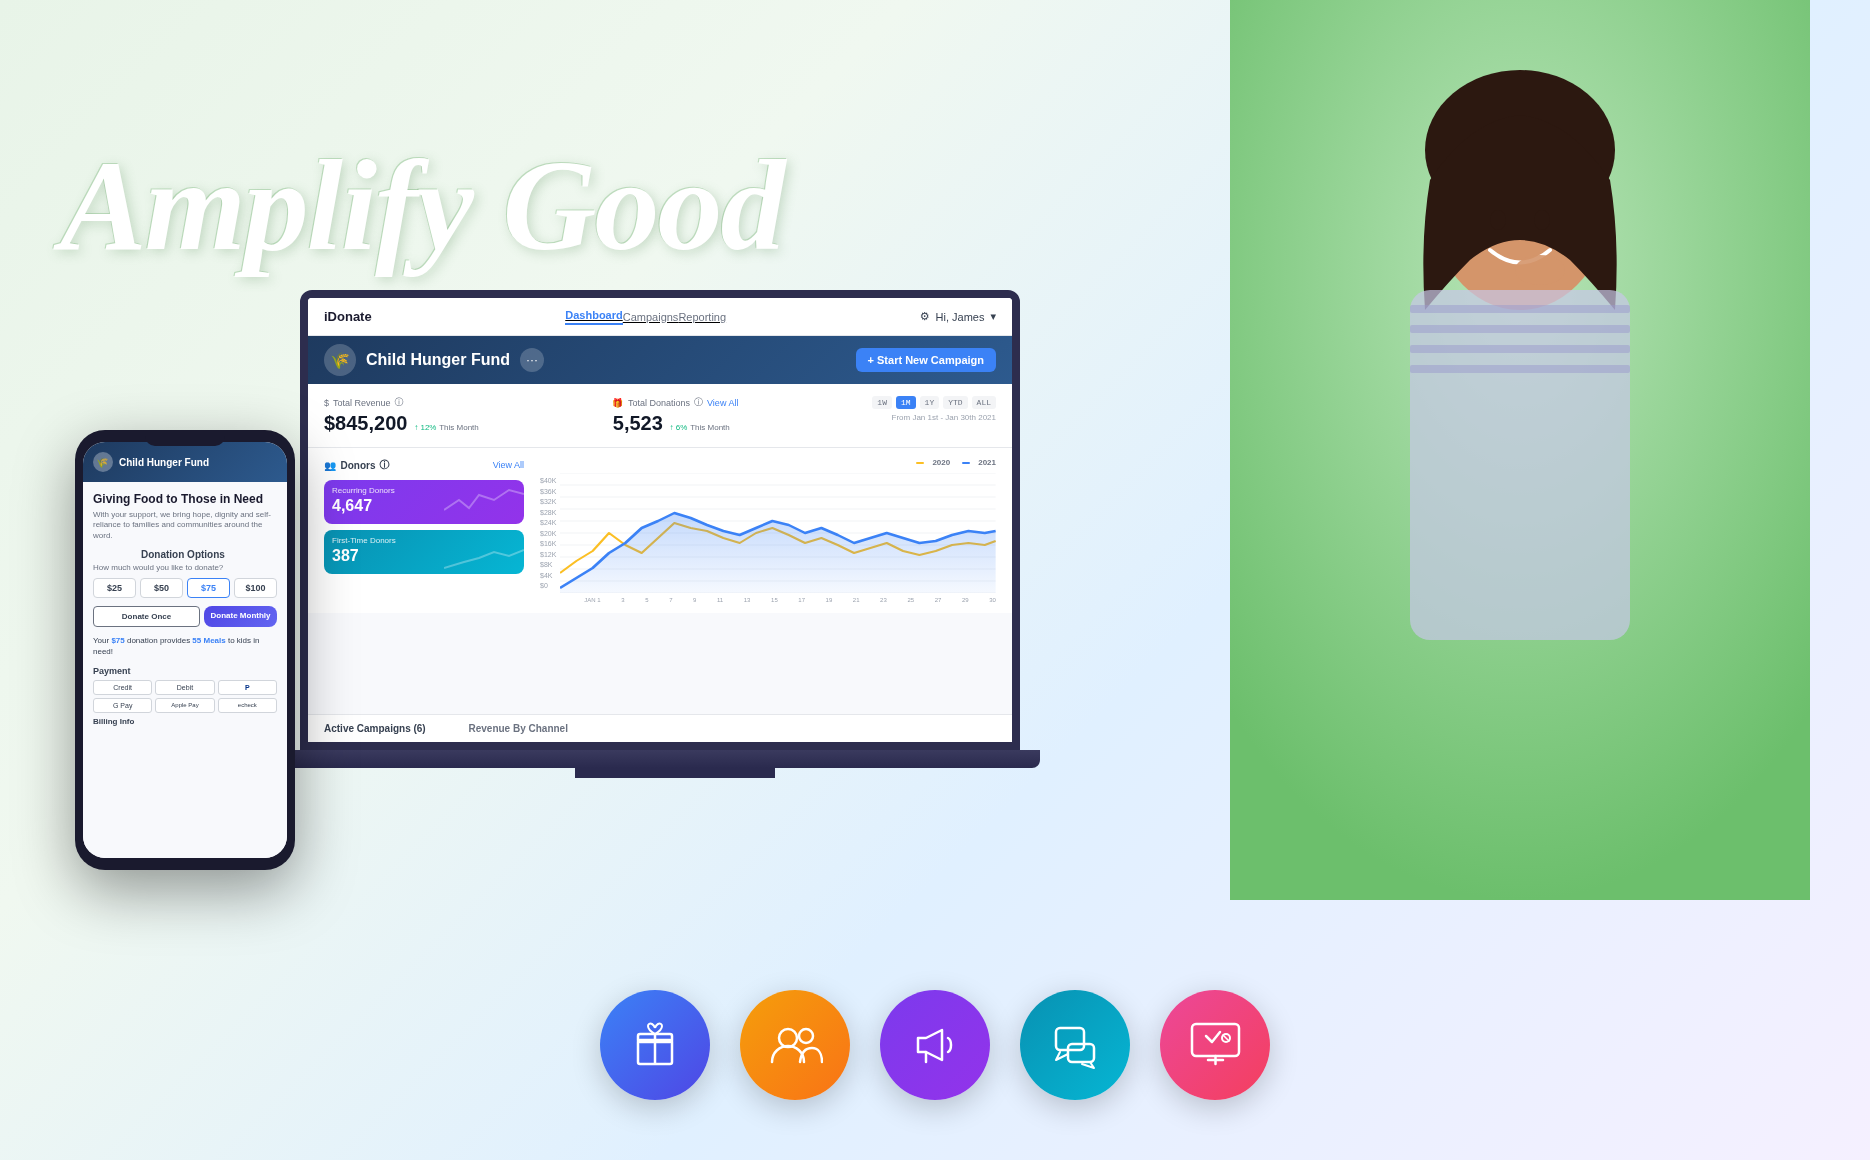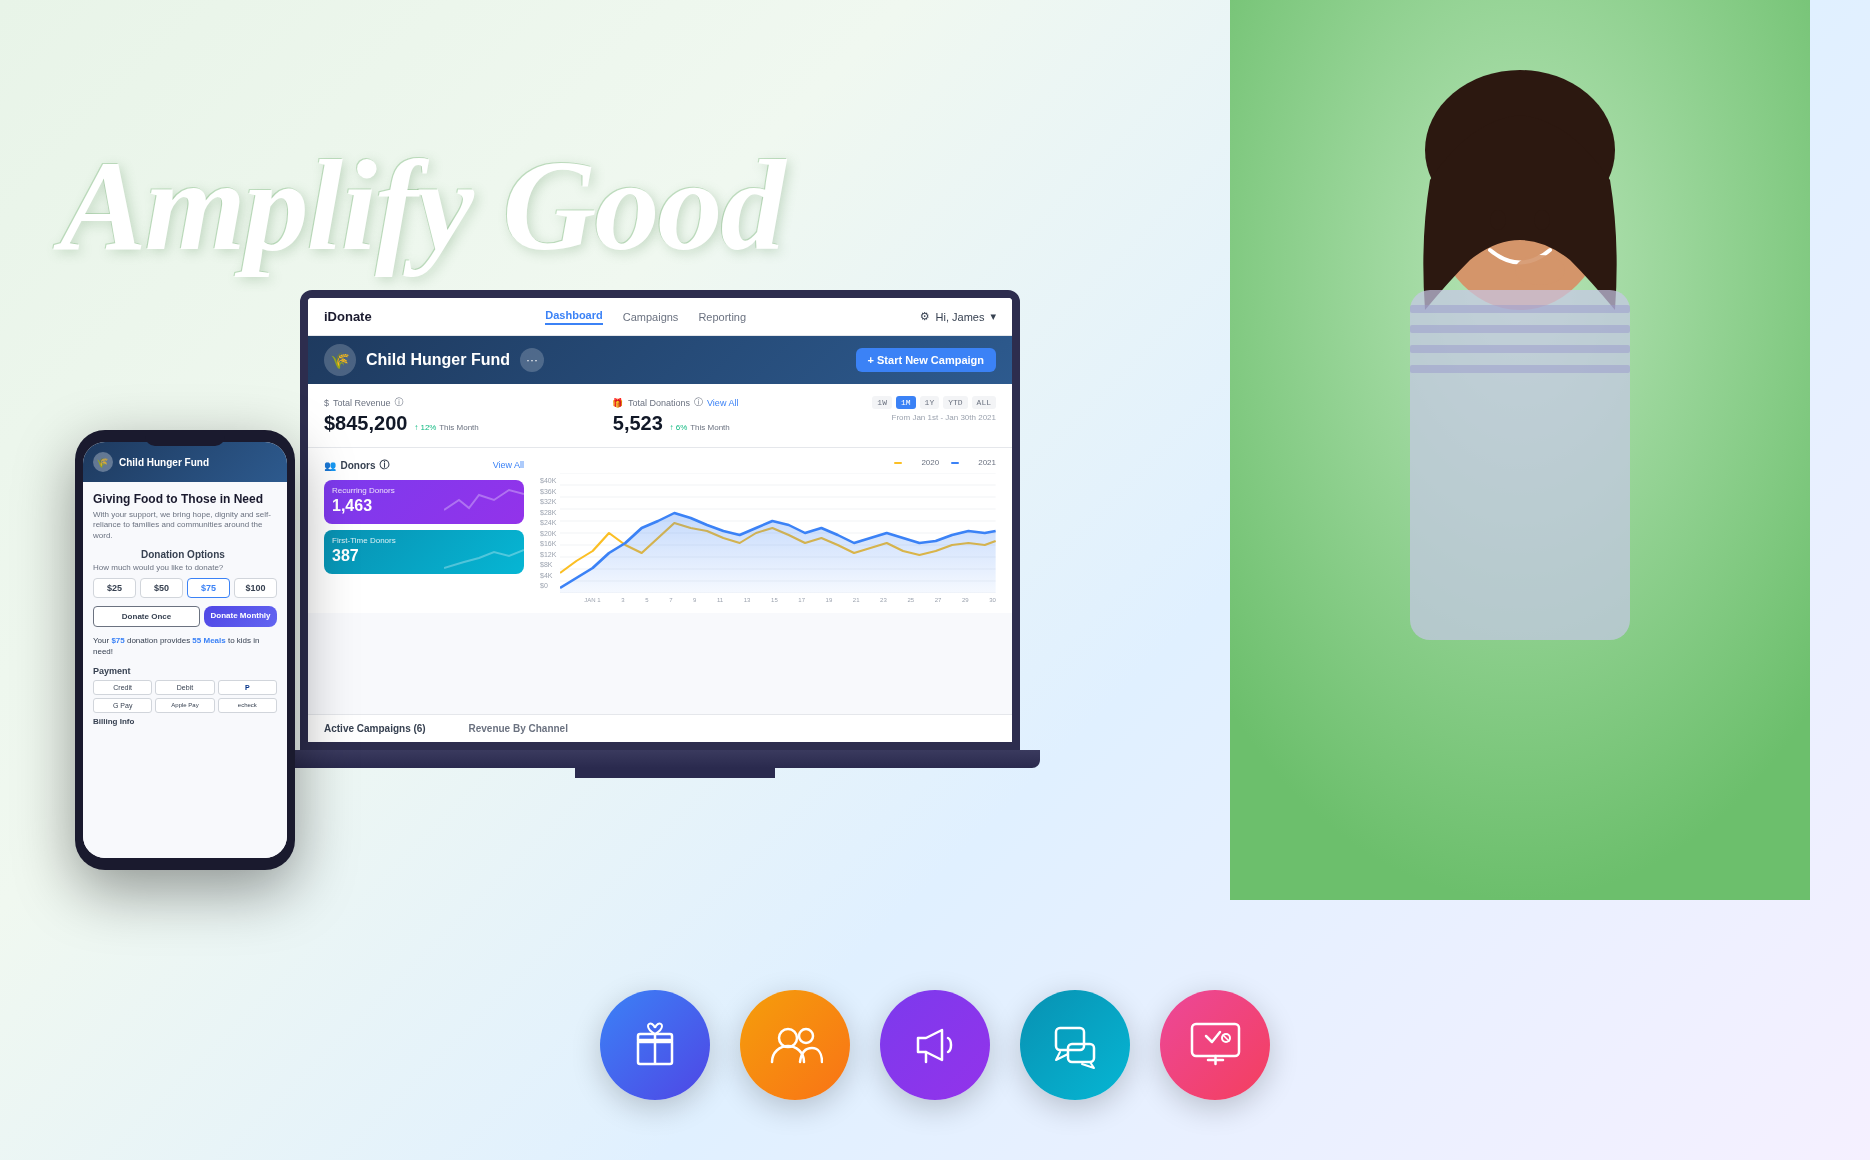--- a/index.html
+++ b/index.html
@@ -95,22 +95,22 @@
       border-bottom: 1px solid #e5e7eb;
       height: 38px;
     }
     .dash-logo {
       font-weight: 700;
       color: #1a1a2e;
       font-size: 13px;
     }
     .dash-nav {
       display: flex;
-      gap: 20px;
-      align-items: center;
+      align-items: center;
+      text-decoration: underline;
     }
     .dash-nav span {
       color: #6b7280;
       font-size: 11px;
       cursor: pointer;
     }
     .dash-nav .active {
       color: #3b82f6;
       border-bottom: 2px solid #3b82f6;
       padding-bottom: 2px;
@@ -299,23 +299,24 @@
     }
     .chart-legend {
       display: flex;
       gap: 12px;
       justify-content: flex-end;
       margin-bottom: 6px;
     }
     .legend-item {
       display: flex;
       align-items: center;
-      gap: 19px;
+      gap: 8px;
       font-size: 8px;
       color: #6b7280;
+      font-weight: bold;
     }
     .legend-dot {
       width: 8px;
       height: 2px;
       border-radius: 1px;
     }
     .legend-dot-2020 { background: #fbbf24; }
     .legend-dot-2021 { background: #3b82f6; }
 
     
@@ -681,21 +682,21 @@
               <span>👥</span>
               <span>Donors</span>
               <span>ⓘ</span>
             </div>
             <span class="view-all-link">View All</span>
           </div>
 
 
           <div class="donor-card donor-card-purple">
             <div class="donor-card-label">Recurring Donors</div>
-            <div class="donor-card-value">1,463</div>
+            <div class="donor-card-value">4,647</div>
             <svg class="donor-sparkline" viewBox="0 0 80 44" preserveAspectRatio="none">
               <polyline points="0,30 15,20 25,28 35,15 50,20 65,10 80,14" fill="none" stroke="rgba(255,255,255,0.6)" stroke-width="2"></polyline>
             </svg>
           </div>
 
           <div class="donor-card donor-card-teal">
             <div class="donor-card-label">First-Time Donors</div>
             <div class="donor-card-value">387</div>
             <svg class="donor-sparkline" viewBox="0 0 80 44" preserveAspectRatio="none">
               <polyline points="0,38 20,32 35,28 50,22 65,26 80,20" fill="none" stroke="rgba(255,255,255,0.6)" stroke-width="2"></polyline>

